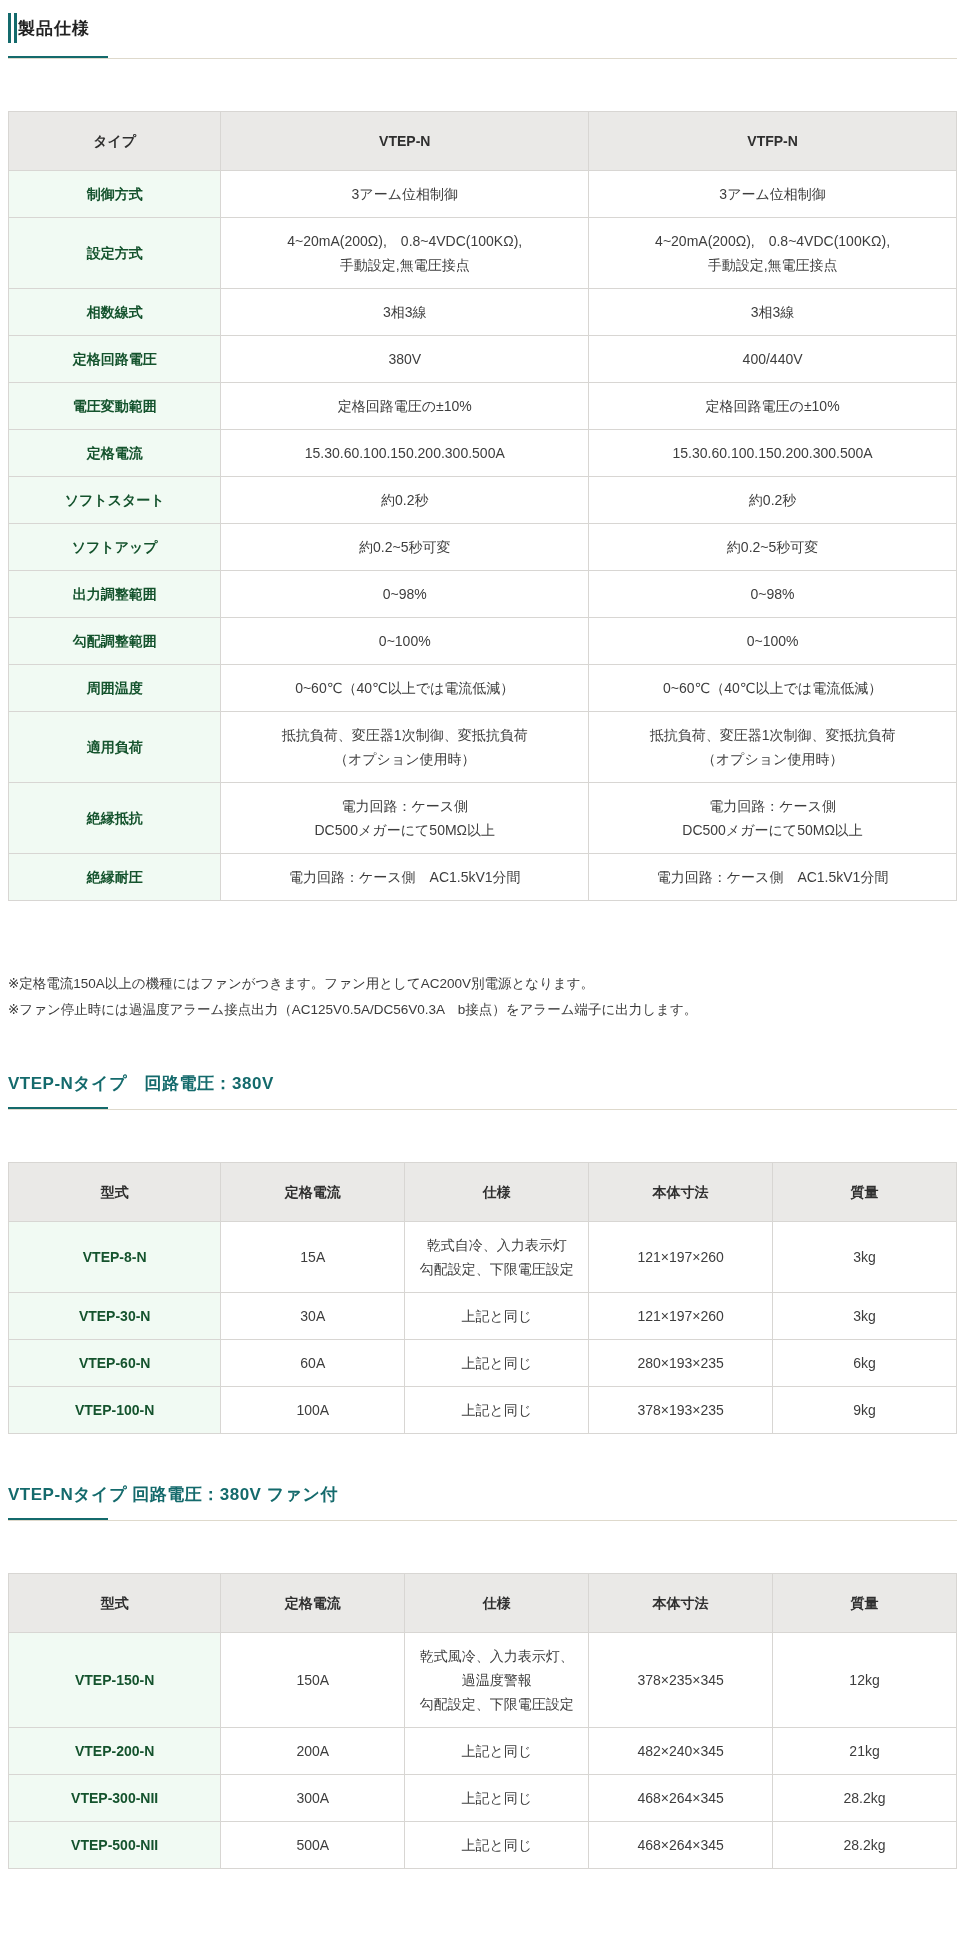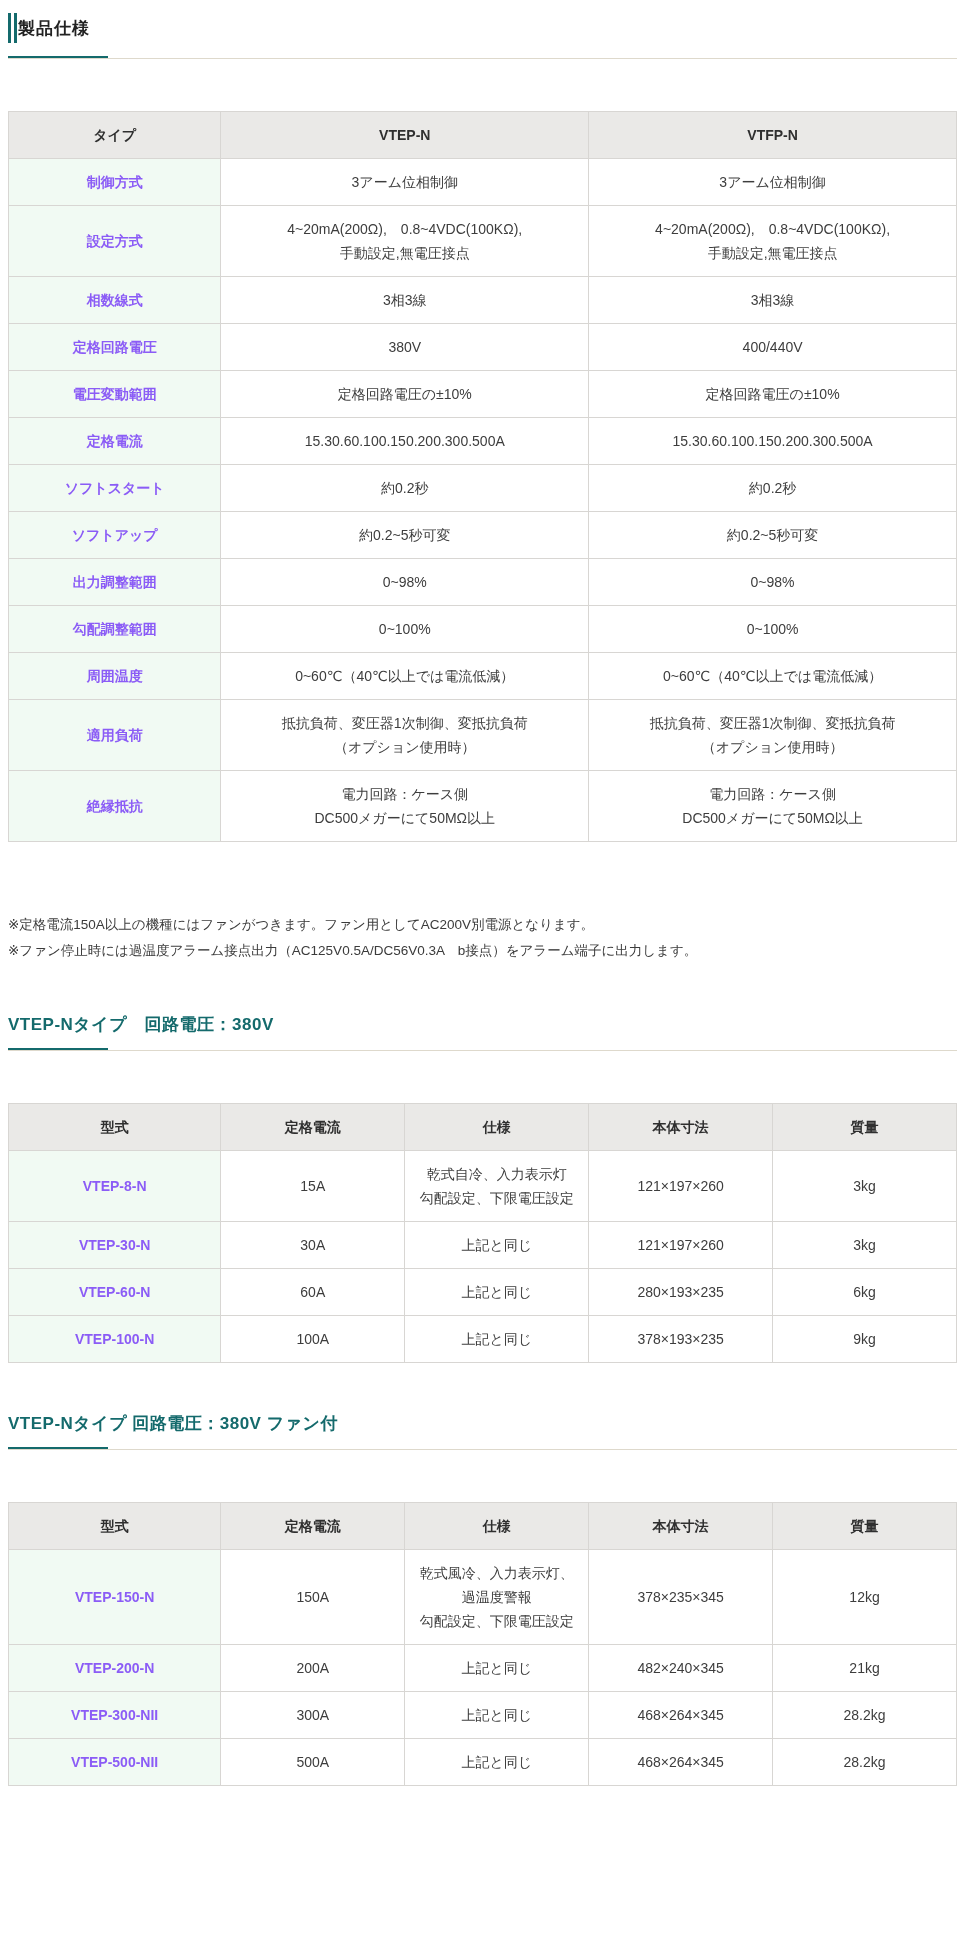--- a/index.html
+++ b/index.html
@@ -34,22 +34,22 @@
     position: absolute; left: 0; bottom: 0; width: 100px; height: 3px; background: #146a6c;
   }
 
   
   table { width: 100%; border-collapse: collapse; table-layout: fixed; margin-top: 52px; }
   th, td {
     border: 1px solid #d8d6d3;
     text-align: center; vertical-align: middle;
     font-size: 14px; line-height: 24px; padding: 11px 10px;
   }
-  thead th { background: #eae9e7; color: #2f2f2f; font-weight: bold; padding: 11px 8px; margin-top: 36px; }
-  tbody th { background: #f1faf3; color: #8b5cf6; font-weight: bold; }
+  thead th { background: #eae9e7; color: #2f2f2f; font-weight: bold; padding: 17px 8px; margin-top: 36px; }
+  tbody th { background: #f1faf3; color: #14532d; font-weight: bold; }
   tbody td { background: #ffffff; color: #3d3d3d; white-space: pre-line; }
 
   
   .notes { margin-top: 70px; }
   .notes p { margin: 0; font-size: 13.5px; line-height: 26px; color: #3b3b3b; }
 </style>
 </head>
 <body>
 
 <div class="page">
@@ -145,20 +145,25 @@
           <td>抵抗負荷、変圧器1次制御、変抵抗負荷
 （オプション使用時）</td>
         </tr>
         <tr>
           <th>絶縁抵抗</th>
           <td>電力回路：ケース側
 DC500メガーにて50MΩ以上</td>
           <td>電力回路：ケース側
 DC500メガーにて50MΩ以上</td>
         </tr>
+        <tr>
+          <th>絶縁耐圧</th>
+          <td>電力回路：ケース側　AC1.5kV1分間</td>
+          <td>電力回路：ケース側　AC1.5kV1分間</td>
+        </tr>
       </tbody>
     </table>
 
     <div class="notes">
       <p>※定格電流150A以上の機種にはファンがつきます。ファン用としてAC200V別電源となります。</p>
       <p>※ファン停止時には過温度アラーム接点出力（AC125V0.5A/DC56V0.3A　b接点）をアラーム端子に出力します。</p>
     </div>
   </section>
 
   <section>

